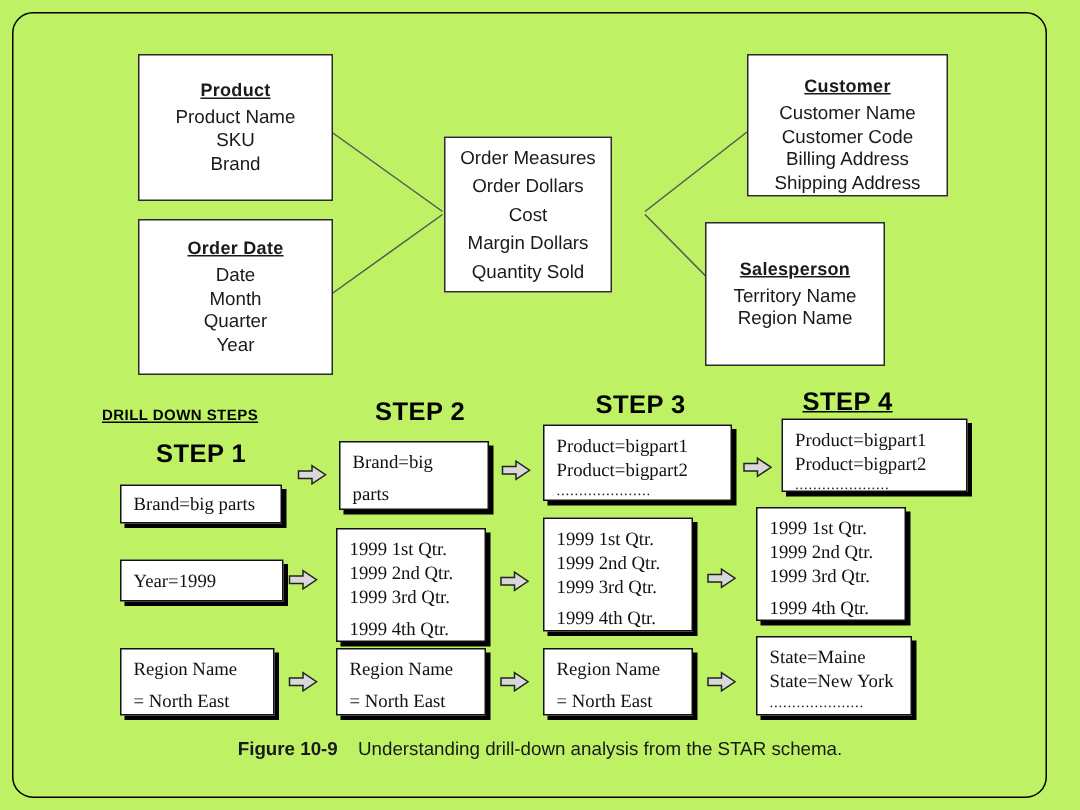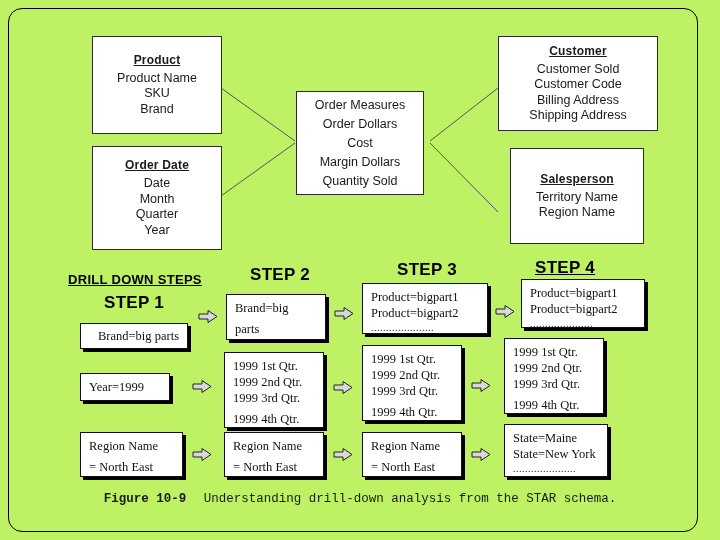--- a/index.html
+++ b/index.html
@@ -66,21 +66,21 @@
 
   
   .dd-heading {
     position: absolute;
     font-family: "Liberation Sans", sans-serif;
     font-weight: bold;
     color: #000;
     white-space: nowrap;
   }
   #dd-title {
-    font-size: 13px;
+    font-size: 10px;
     text-decoration: underline;
     letter-spacing: 0.3px;
   }
   .step-label {
     font-size: 17px;
     font-weight: bold;
     letter-spacing: 0.3px;
   }
   .step-label .num { font-weight: bold; }
 
@@ -115,21 +115,21 @@
     width: 20px;
     height: 15px;
   }
 
   #caption {
     position: absolute;
     left: 0;
     top: 492px;
     width: 720px;
     text-align: center;
-    font-family: Liberation Mono, monospace;
+    font-family: Liberation Sans, sans-serif;
     font-size: 12.5px;
     color: #1a1a1a;
     white-space: nowrap;
   }
   #caption .figno {
     font-weight: bold;
     margin-right: 10px;
   }
 </style>
 </head>
@@ -154,37 +154,37 @@
   </div>
 
   <div class="schema-box" style="left:92px; top:146px; width:130px; height:104px;">
     <div class="schema-title">Order Date</div>
     <div class="schema-line">Date</div>
     <div class="schema-line">Month</div>
     <div class="schema-line">Quarter</div>
     <div class="schema-line">Year</div>
   </div>
 
-  <div class="schema-box schema-fact" style="left:296px; top:91px; width:128px; height:104px;">
+  <div class="schema-box schema-fact" style="left:296px; top:91px; width:112px; height:104px;">
     <div class="schema-line">Order Measures</div>
     <div class="schema-line">Order Dollars</div>
     <div class="schema-line">Cost</div>
     <div class="schema-line">Margin Dollars</div>
     <div class="schema-line">Quantity Sold</div>
   </div>
 
-  <div class="schema-box" style="left:498px; top:36px; width:160px; height:95px;">
+  <div class="schema-box" style="left:498px; top:36px; width:134px; height:95px;justify-content:flex-end;">
     <div class="schema-title">Customer</div>
-    <div class="schema-line">Customer Sold</div>
+    <div class="schema-line">Customer Name</div>
     <div class="schema-line">Customer Code</div>
     <div class="schema-line">Billing Address</div>
     <div class="schema-line">Shipping Address</div>
   </div>
 
-  <div class="schema-box" style="left:510px; top:148px; width:134px; height:96px;text-align:right;">
+  <div class="schema-box" style="left:470px; top:148px; width:120px; height:96px;text-align:right;">
     <div class="schema-title">Salesperson</div>
     <div class="schema-line">Territory Name</div>
     <div class="schema-line">Region Name</div>
   </div>
 
   <div class="dd-heading" id="dd-title" style="left:68px; top:272px;">DRILL DOWN STEPS</div>
 
   <div class="dd-heading step-label" style="left:104px; top:293px;">
     <span>STEP</span>
     <span class="num">1</span>
@@ -195,21 +195,21 @@
   </div>
   <div class="dd-heading step-label" style="left:397px; top:260px;">
     <span>STEP</span>
     <span class="num">3</span>
   </div>
   <div class="dd-heading step-label" style="left:535px; top:258px;text-decoration:underline;">
     <span>STEP</span>
     <span class="num">4</span>
   </div>
 
-  <div class="dd-box" style="left:80px; top:323px; width:108px; height:26px; padding-top:4px;text-align:right;">
+  <div class="dd-box" style="left:80px; top:323px; width:108px; height:26px; padding-top:4px;">
     <div class="ln">Brand=big parts</div>
   </div>
   <div class="arrow" style="left:198px; top:309px;">
     <svg viewBox="0 0 20 15" width="20" height="15">
         <path d="M1 5 H10 V1.5 L19 7.5 L10 13.5 V10 H1 Z" fill="#d8d8d8" stroke="#222" stroke-width="1"></path>
       </svg>
   </div>
 
   <div class="dd-box" style="left:226px; top:294px; width:100px; height:46px;">
     <div class="ln">Brand=big</div>
@@ -231,21 +231,21 @@
         <path d="M1 5 H10 V1.5 L19 7.5 L10 13.5 V10 H1 Z" fill="#d8d8d8" stroke="#222" stroke-width="1"></path>
       </svg>
   </div>
 
   <div class="dd-box" style="left:521px; top:279px; width:124px; height:49px;">
     <div class="ln">Product=bigpart1</div>
     <div class="ln">Product=bigpart2</div>
     <div class="dd-dots">.....................</div>
   </div>
 
-  <div class="dd-box" style="left:80px; top:373px; width:90px; height:28px; padding-top:5px;">
+  <div class="dd-box" style="left:80px; top:373px; width:109px; height:28px; padding-top:5px;">
     <div class="ln">Year=1999</div>
   </div>
   <div class="arrow" style="left:192px; top:379px;">
     <svg viewBox="0 0 20 15" width="20" height="15">
         <path d="M1 5 H10 V1.5 L19 7.5 L10 13.5 V10 H1 Z" fill="#d8d8d8" stroke="#222" stroke-width="1"></path>
       </svg>
   </div>
 
   <div class="dd-box" style="left:224px; top:352px; width:100px; height:76px;">
     <div class="ln">1999 1st Qtr.</div>

